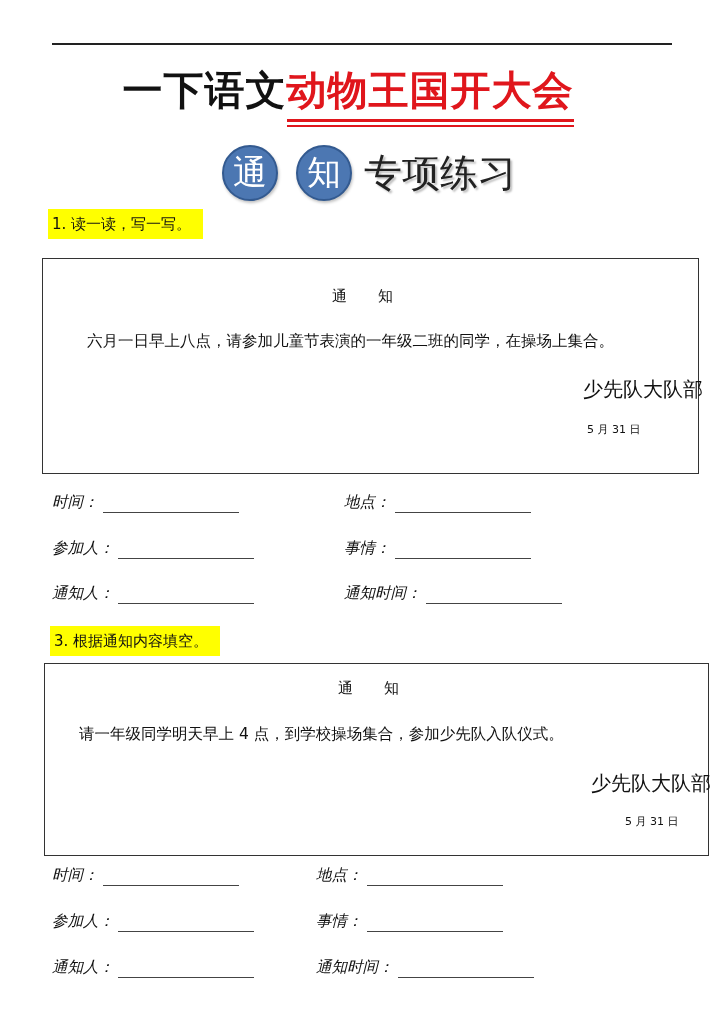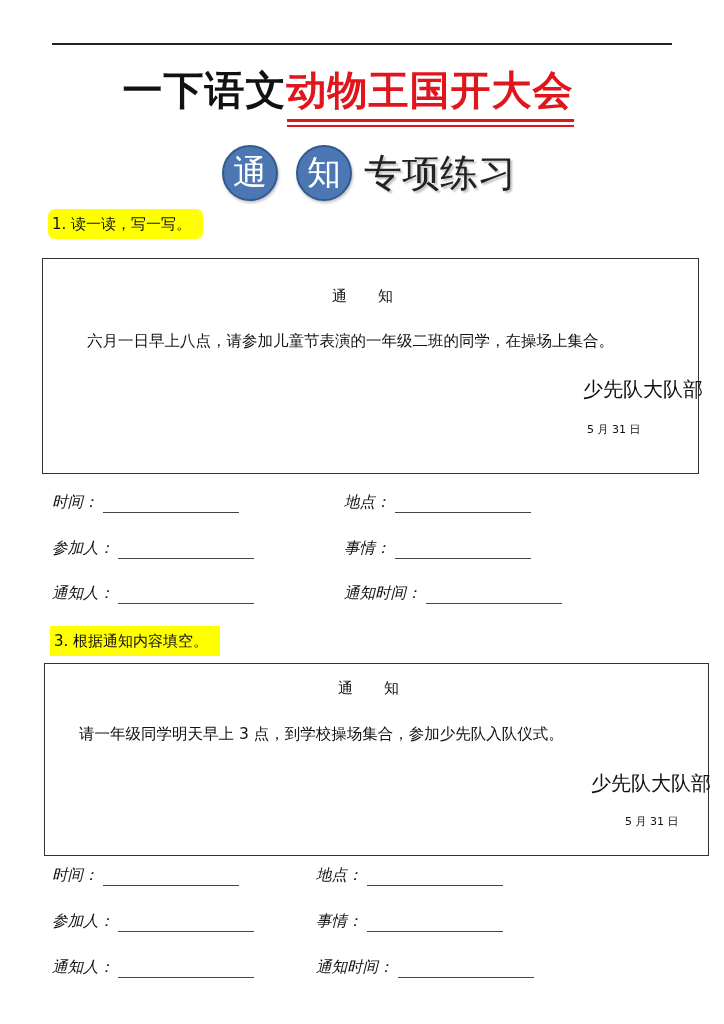--- a/index.html
+++ b/index.html
@@ -52,21 +52,21 @@
 <div class="title">
   <span class="black">一下语文</span><span class="red">动物王国开大会</span>
 </div>
 
 <div class="subtitle">
   <div class="circle">通</div>
   <div class="circle">知</div>
   <span class="rest">专项练习</span>
 </div>
 
-<div class="qhead" style="left:48px; top:209px;border-radius:7px;">1. 读一读，写一写。</div>
+<div class="qhead" style="left:48px; top:209px;">1. 读一读，写一写。</div>
 
 <div class="box" style="left:42px; top:258px; width:657px; height:216px;">
   <div class="ntitle" style="top:28px;">通 知</div>
   <div class="nbody" style="left:44px; top:72px;">六月一日早上八点，请参加儿童节表演的一年级二班的同学，在操场上集合。</div>
   <div class="nsign" style="left:540px; top:117px;">少先队大队部</div>
   <div class="ndate" style="left:544px; top:163px;">5 月 31 日</div>
 </div>
 
 <div class="field" style="left:52px; top:492px;">
   <span>时间：</span>
@@ -90,21 +90,21 @@
 </div>
 <div class="field" style="left:344px; top:583px;">
   <span>通知时间：</span>
     <span class="blank"></span>
 </div>
 
 <div class="qhead" style="left:50px; top:626px;">3. 根据通知内容填空。</div>
 
 <div class="box" style="left:44px; top:663px; width:665px; height:193px;">
   <div class="ntitle" style="top:15px;">通 知</div>
-  <div class="nbody" style="left:34px; top:60px;">请一年级同学明天早上 3 点，到学校操场集合，参加少先队入队仪式。</div>
+  <div class="nbody" style="left:34px; top:60px;">请一年级同学明天早上 4 点，到学校操场集合，参加少先队入队仪式。</div>
   <div class="nsign" style="left:546px; top:106px;">少先队大队部</div>
   <div class="ndate" style="left:580px; top:150px;">5 月 31 日</div>
 </div>
 
 <div class="field" style="left:52px; top:865px;">
   <span>时间：</span>
     <span class="blank"></span>
 </div>
 <div class="field" style="left:316px; top:865px;">
   <span>地点：</span>

